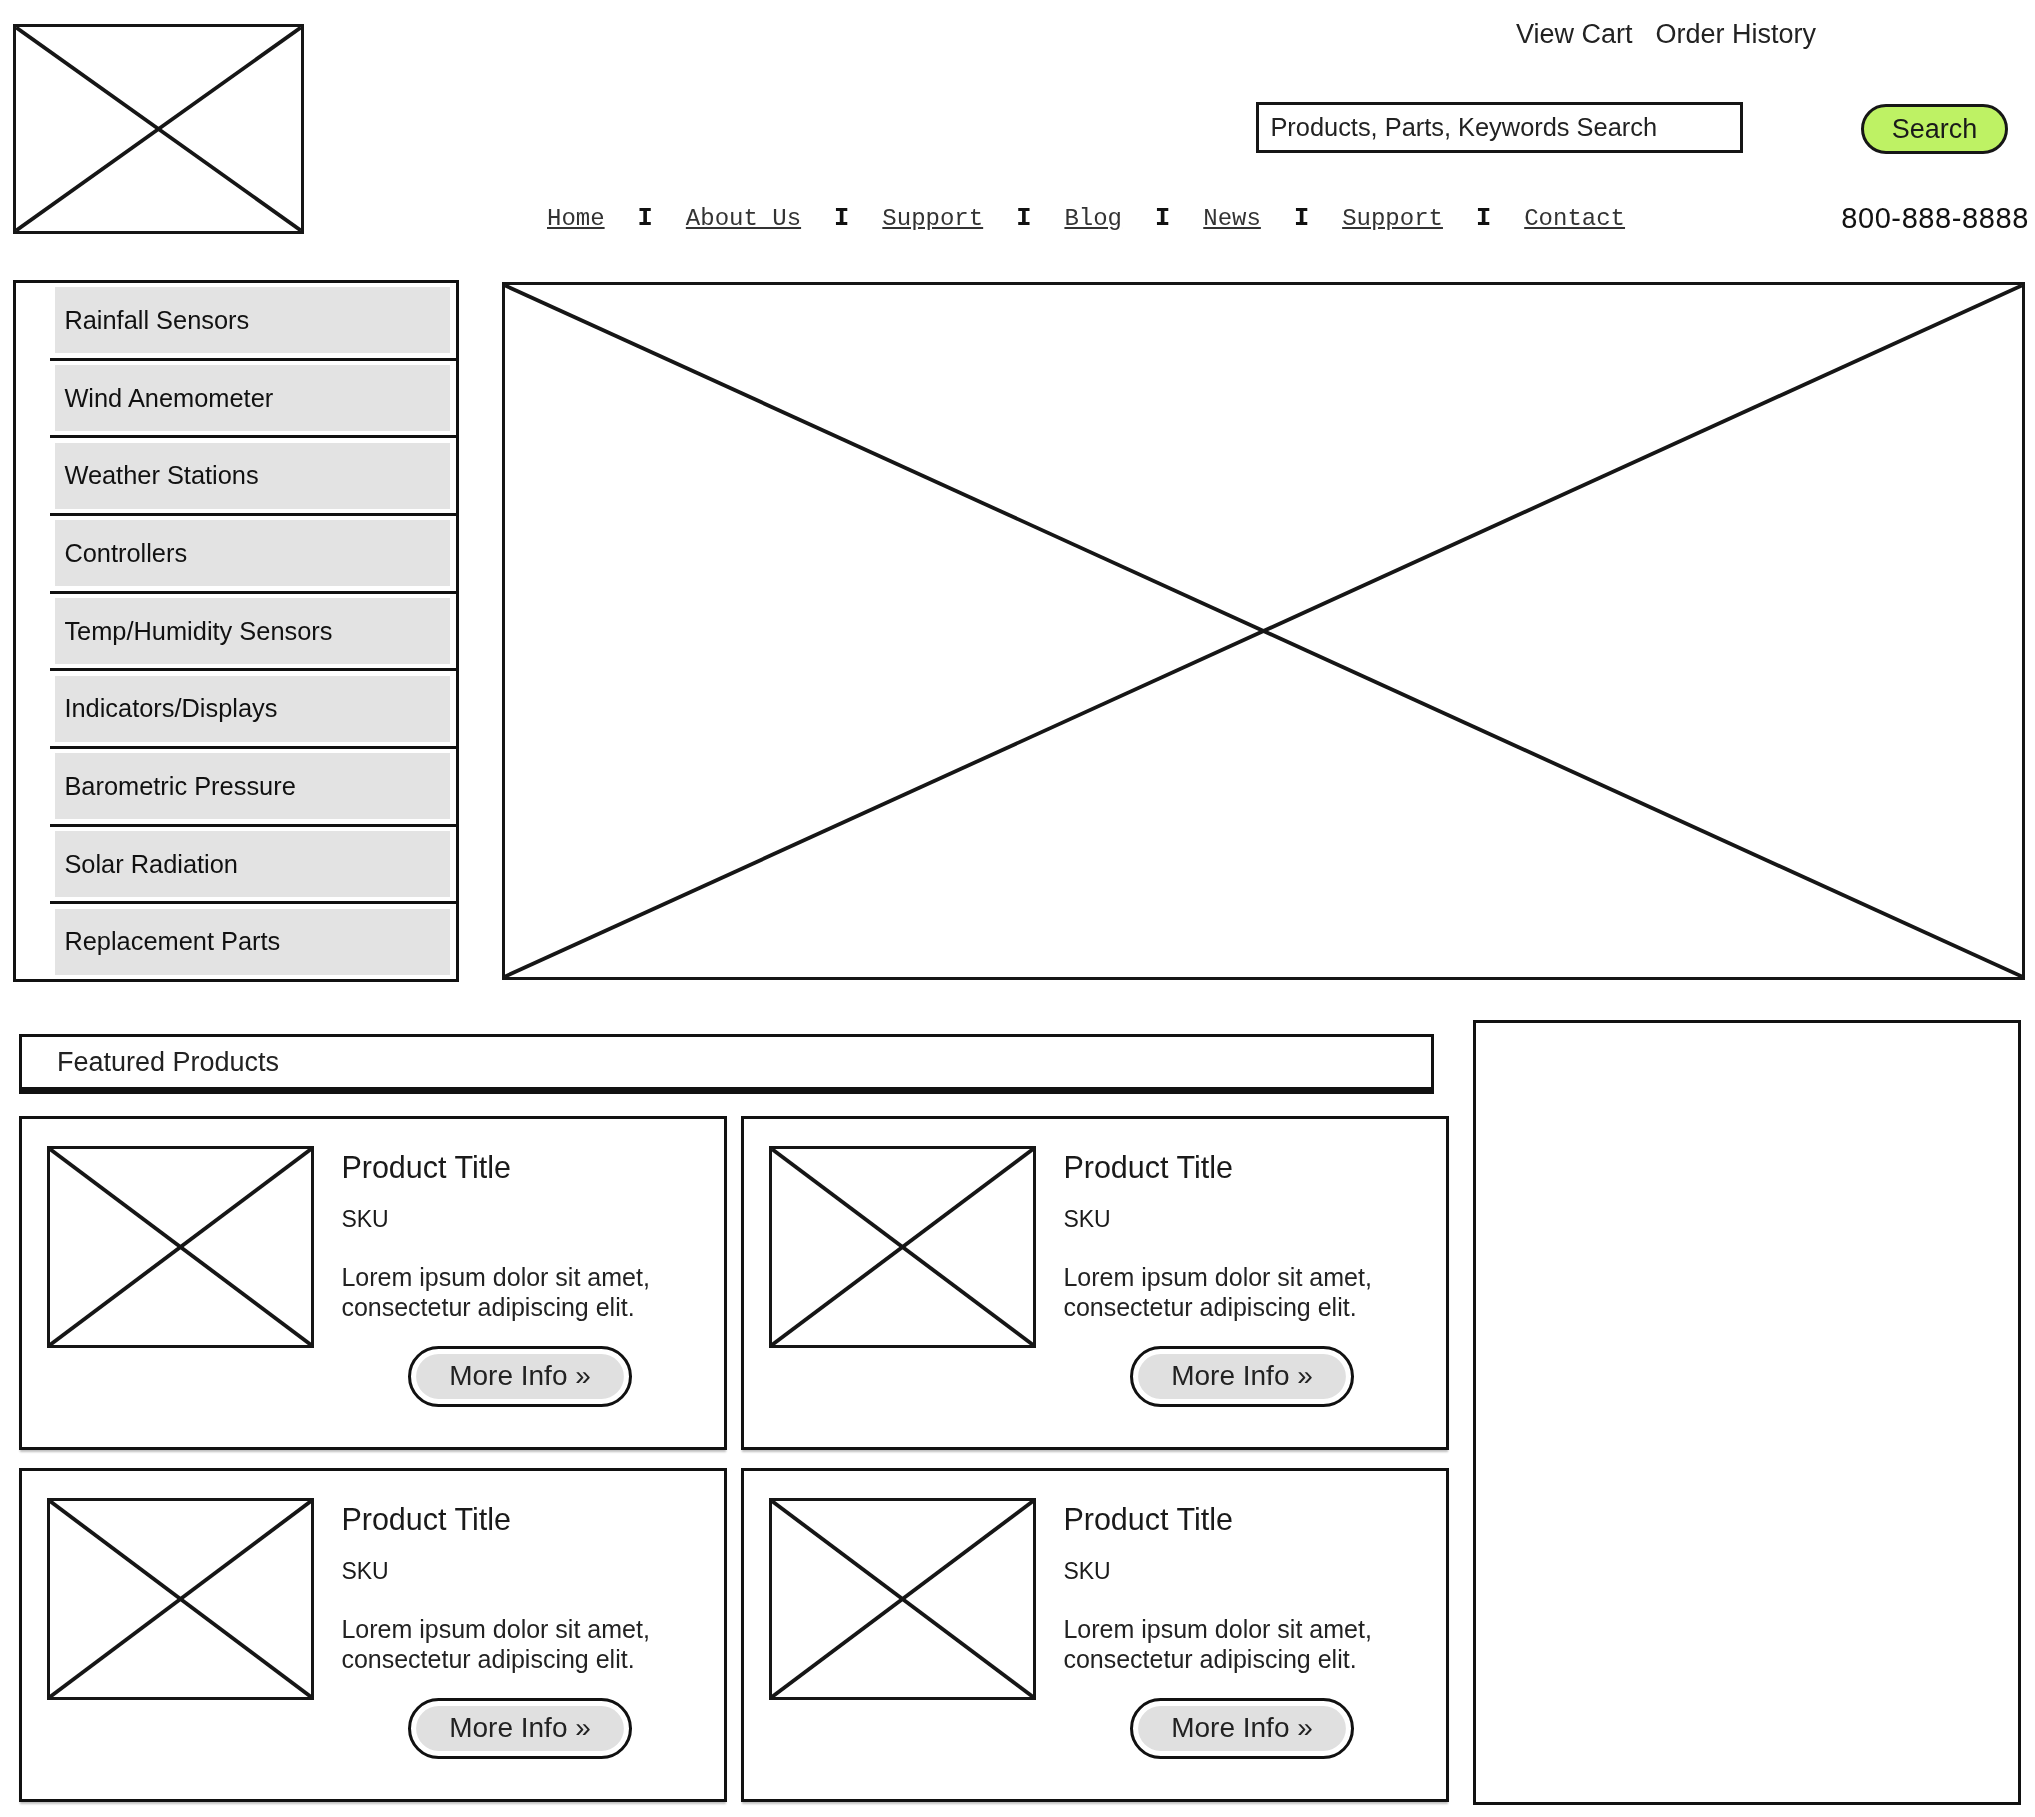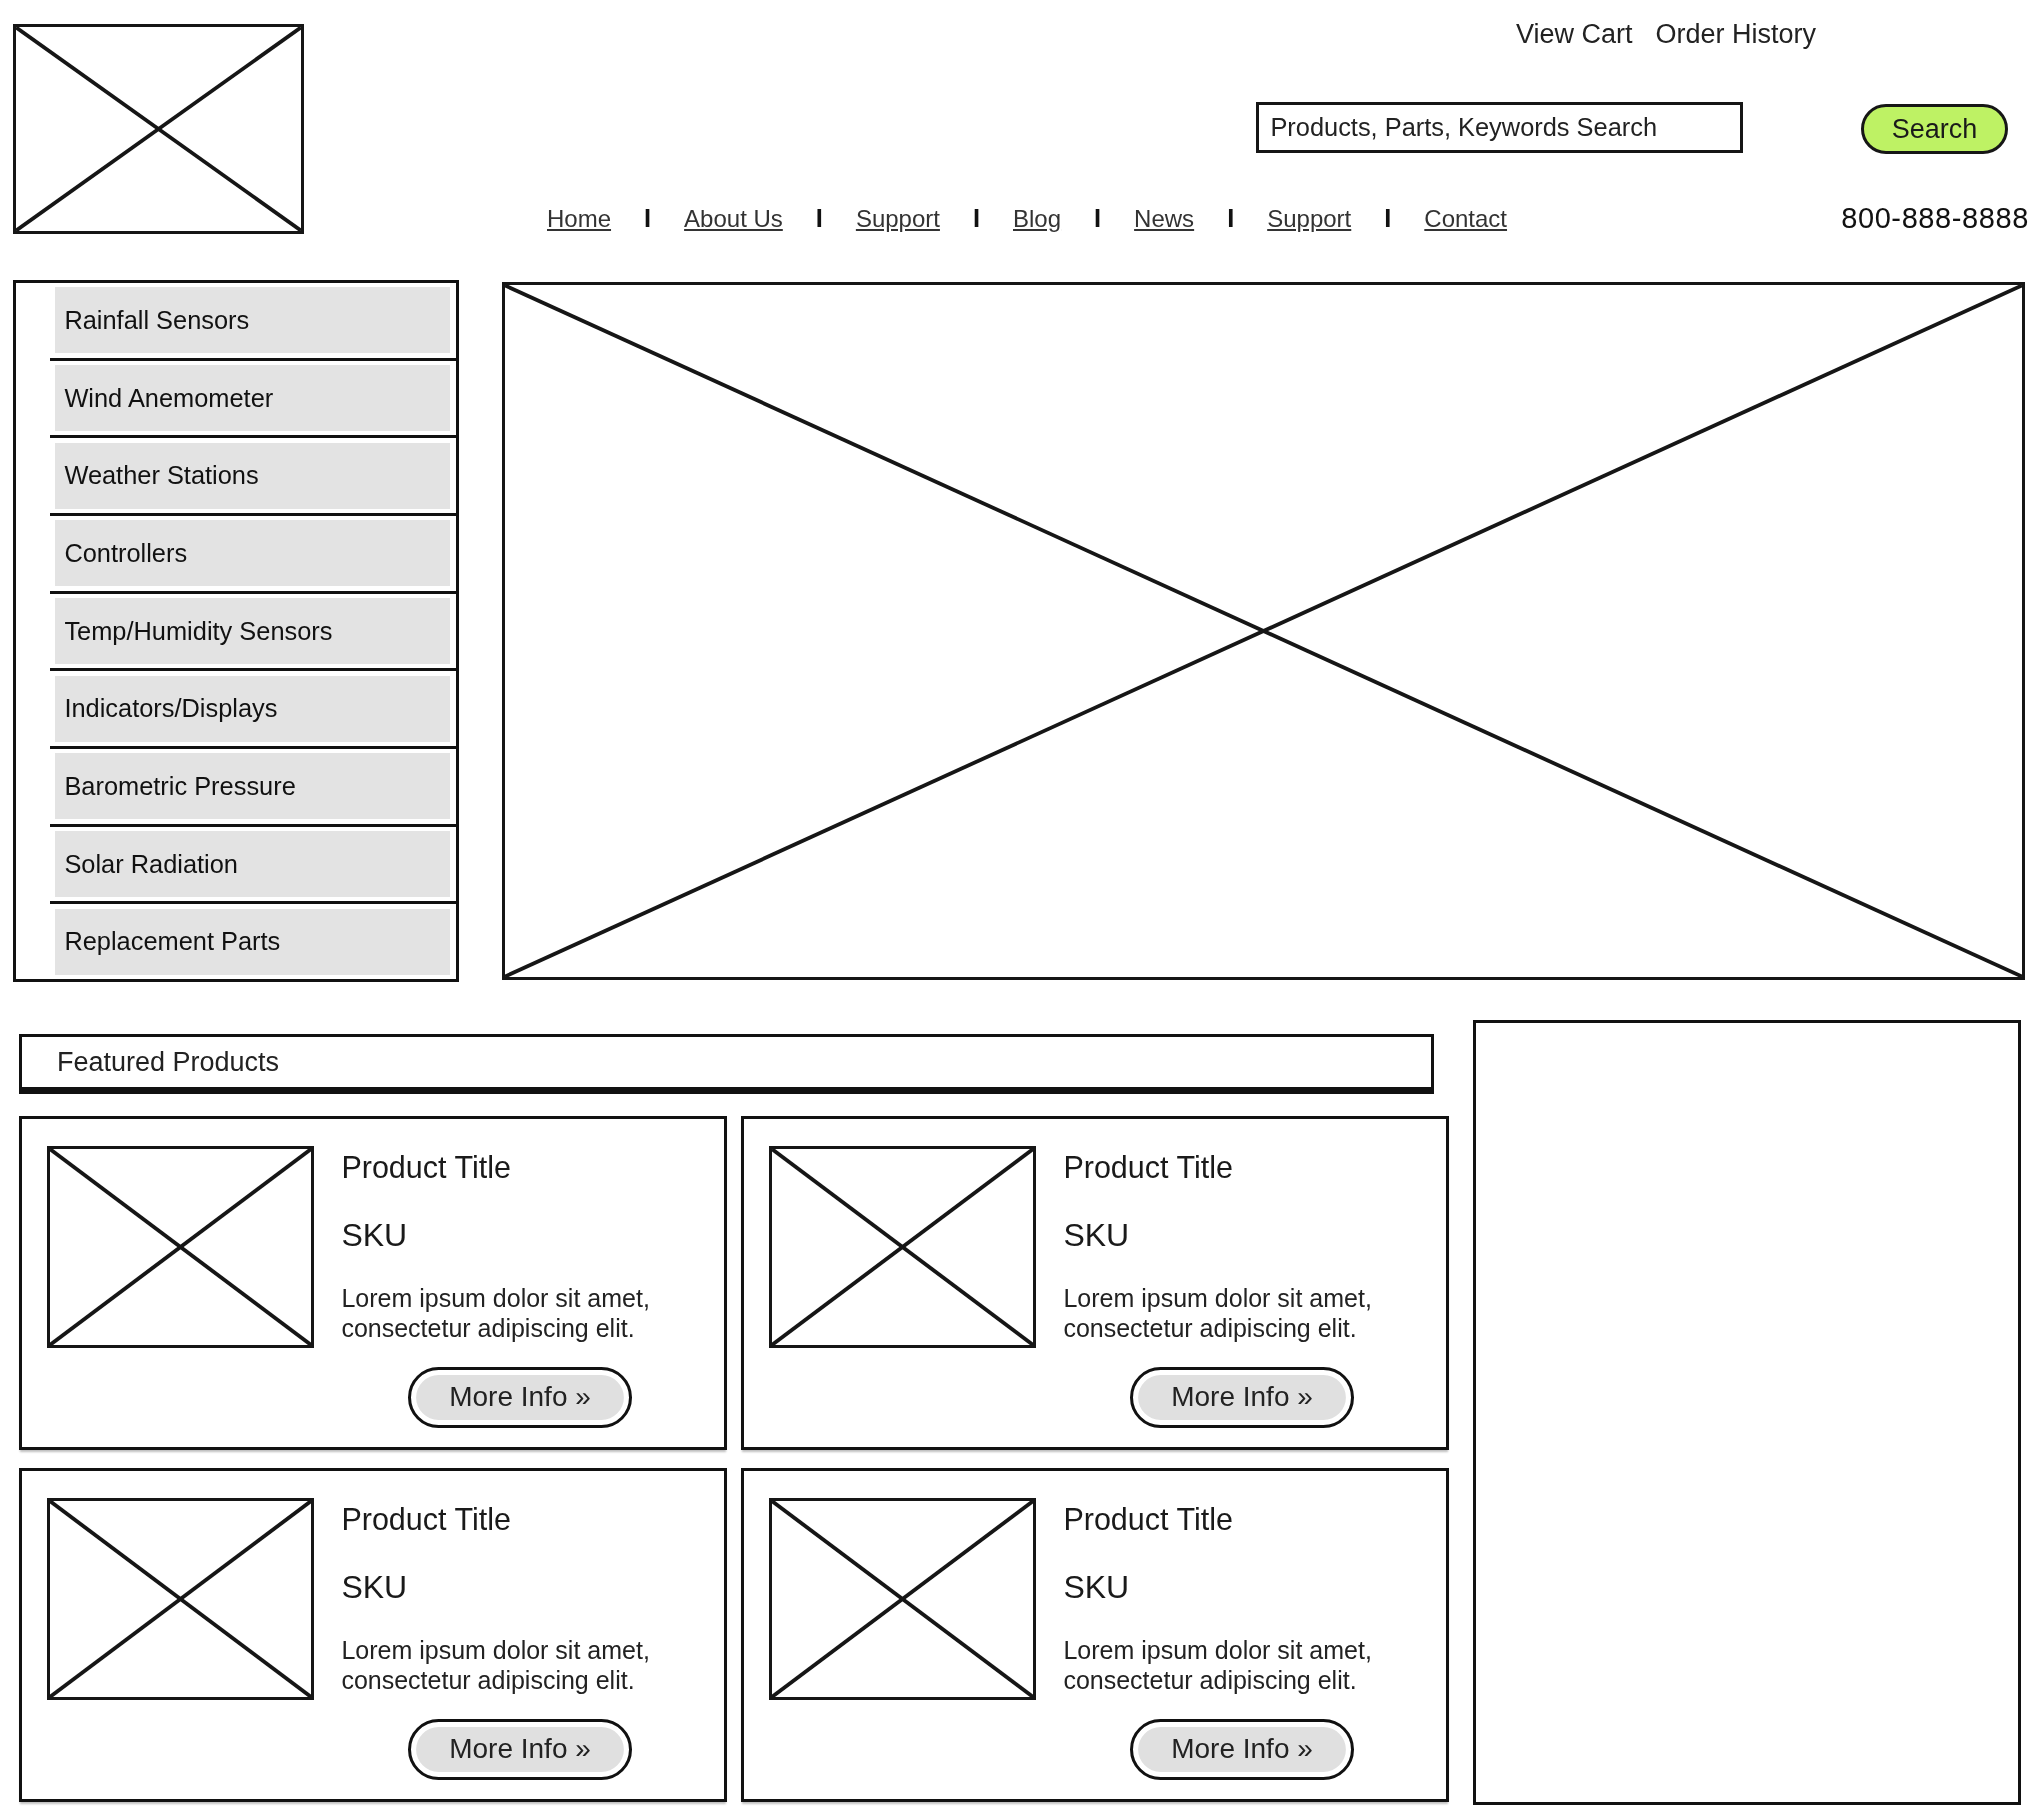--- a/index.html
+++ b/index.html
@@ -34,21 +34,21 @@
     font-family:"Liberation Sans", sans-serif;
     font-size:27px;color:#1a1a1a;cursor:pointer;
     display:flex;align-items:center;justify-content:center;box-sizing:border-box;
   }
 
   
   .navrow{
     position:absolute;left:547px;top:198px;width:1482px;height:41px;
     display:flex;align-items:center;
   }
-  .navlinks{display:flex;align-items:center;gap:33px;}
+  .navlinks{display:flex;align-items:center;gap:33px;font-family:Liberation Mono, monospace;}
   .navlinks a{
     font-size:24px;color:#333;text-decoration:underline;cursor:pointer;white-space:nowrap;
   }
   .navsep{font-size:25.4px;font-weight:700;color:#111;}
   .phone{margin-left:auto;font-size:29px;color:#111;letter-spacing:0.6px;}
 
   
   .sidebar{
     position:absolute;left:12.7px;top:280px;width:446px;height:702px;
     border:3.8px solid #111;box-sizing:border-box;background:#fff;
@@ -77,21 +77,21 @@
     display:grid;grid-template-columns:1fr 1fr;column-gap:14px;row-gap:18px;
   }
   .card{
     height:334px;border:3.8px solid #111;box-sizing:border-box;background:#fff;
     display:flex;gap:27px;padding:27px 25.4px;
     box-shadow:0 3.2px 1.9px -1.3px rgba(0,0,0,0.25);
   }
   .card .pimg{width:267px;height:202px;flex-shrink:0;cursor:pointer;}
   .card .pbody{flex:1;display:flex;flex-direction:column;padding-top:3.8px;min-width:0;}
   .ptitle{font-size:30.5px;color:#1a1a1a;}
-  .psku{font-size:32px;color:#1a1a1a;margin-top:32px;}
+  .psku{font-size:23px;color:#1a1a1a;margin-top:21px;}
   .pdesc{font-size:25px;line-height:1.2;color:#222;margin-top:29px;}
   .pbtn-row{margin-top:24px;display:flex;justify-content:center;}
   .pbtn{
     width:224px;height:61px;border:3.8px solid #111;border-radius:635px;
     background:#e0e0e0;box-shadow:inset 0 0 0 5.1px #fff;
     font-family:"Liberation Sans", sans-serif;
     font-size:28px;color:#222;cursor:pointer;
     display:flex;align-items:center;justify-content:center;box-sizing:border-box;
   }
 

